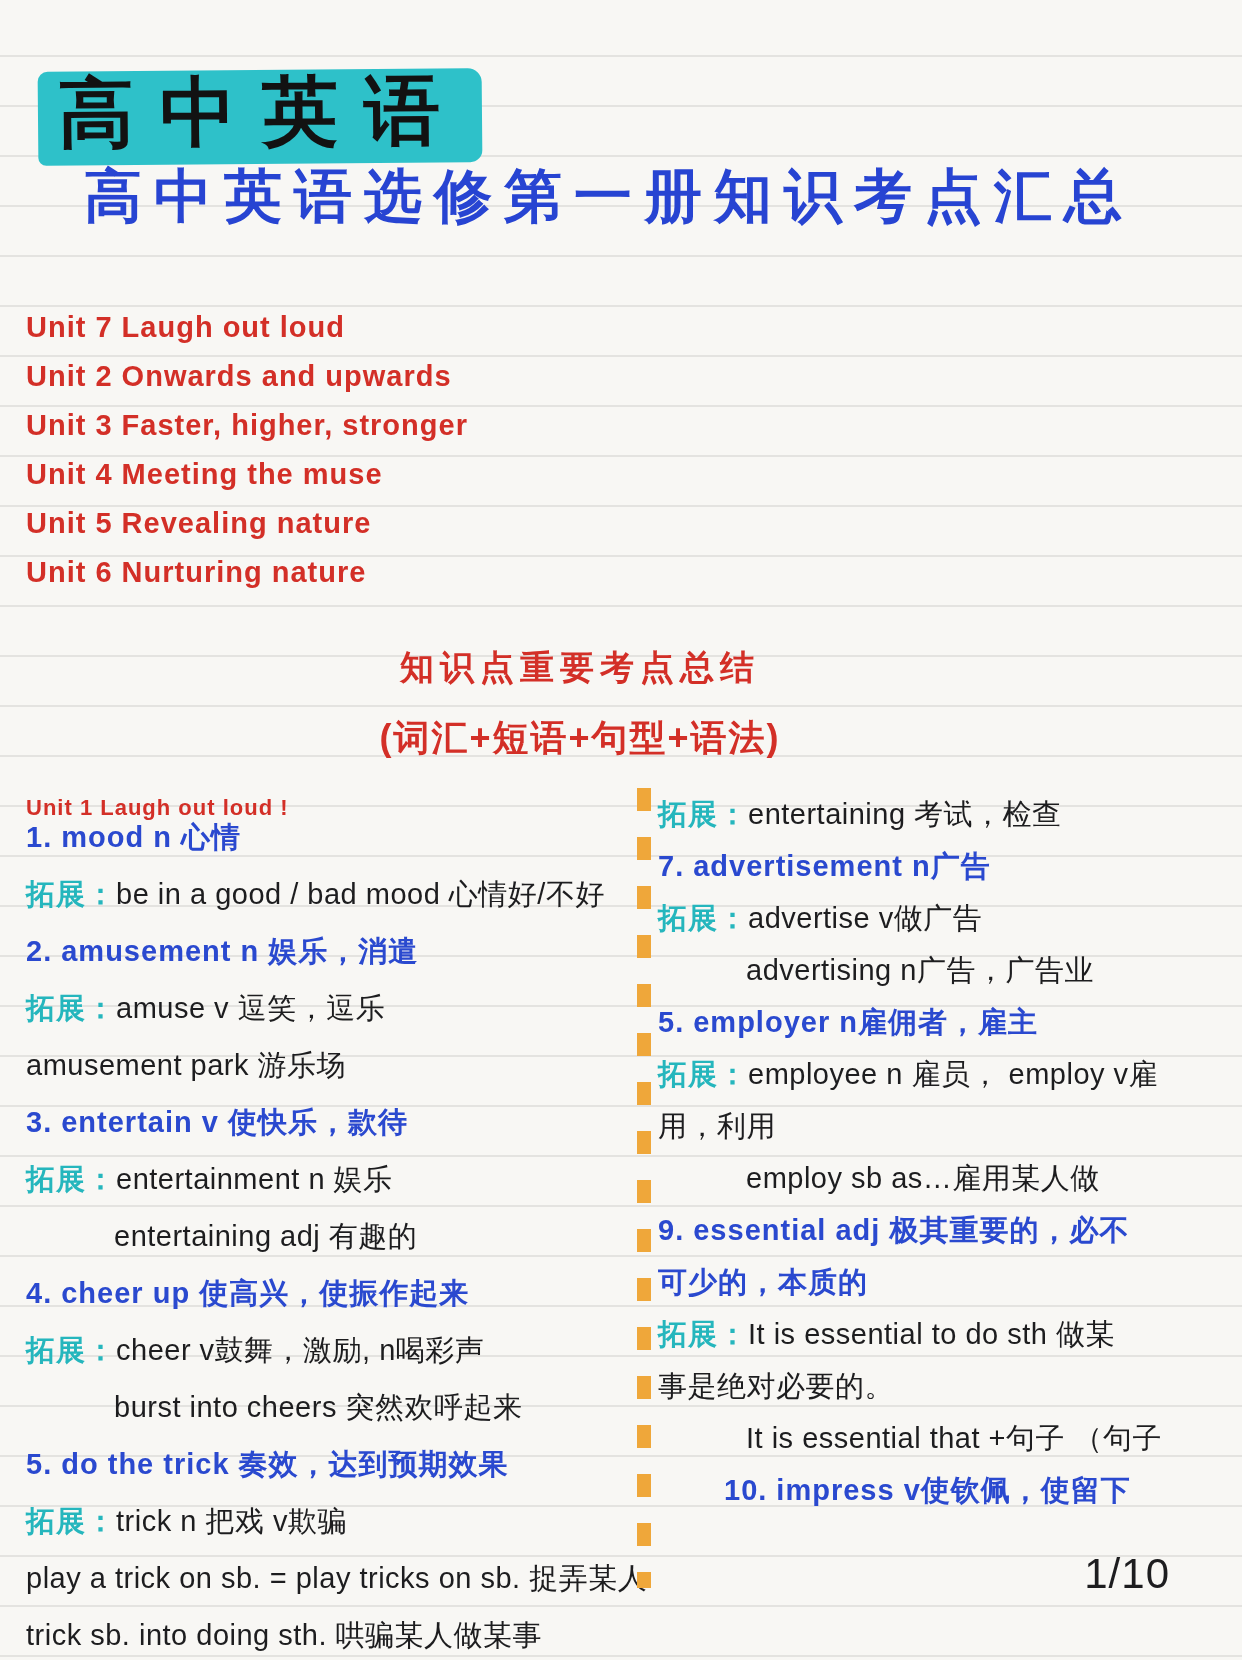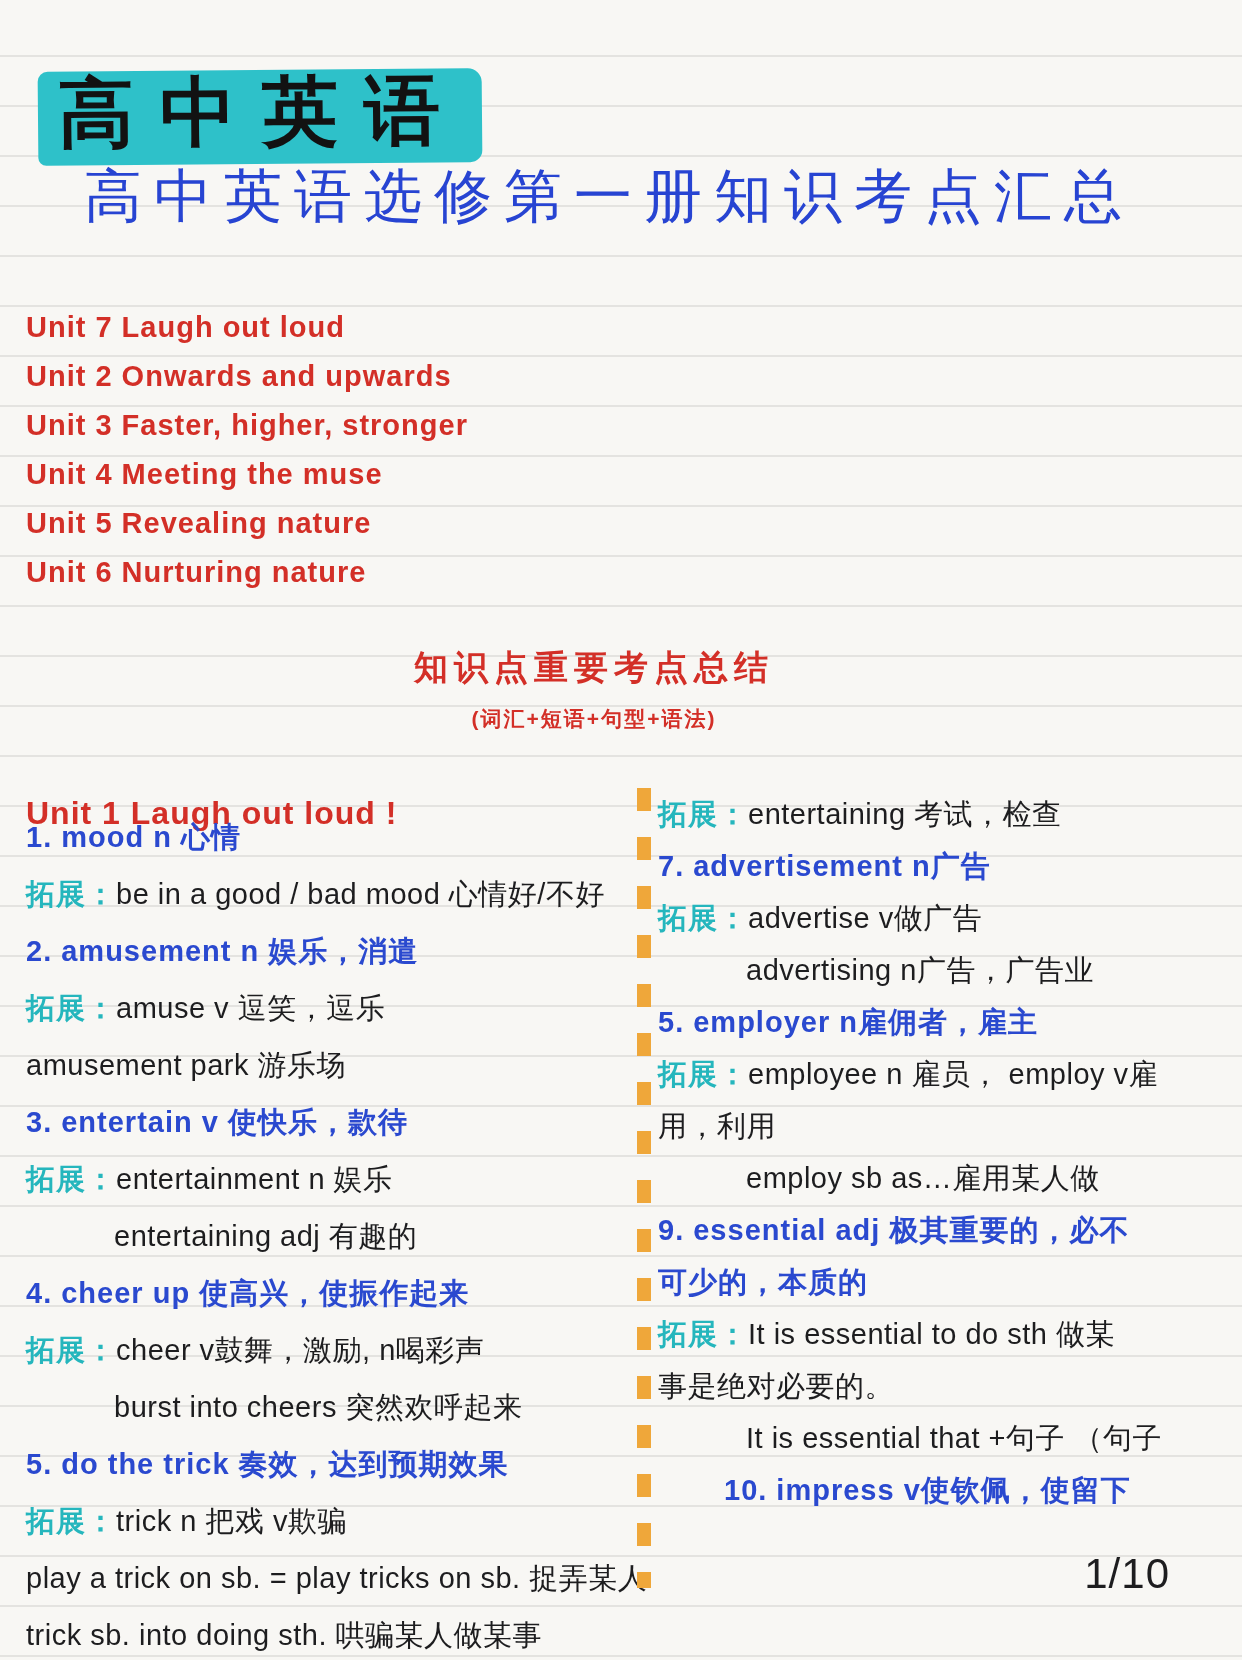--- a/index.html
+++ b/index.html
@@ -22,43 +22,43 @@
     font-size:76px;font-weight:bold;
     letter-spacing:26px;
     padding:4px 16px 14px 20px;
     border-radius:10px 14px 12px 8px;
     transform:rotate(-0.5deg);
     line-height:1.0;
   }
   .main-title{
     position:absolute;left:84px;top:158px;
     color:#2744d2;
-    font-size:58px;font-weight:normal;
+    font-size:58px;font-weight:bold;
     letter-spacing:12px;
     white-space:nowrap;
   }
   
   .dir-heading{
     position:absolute;left:26px;top:256px;
     color:#d32f27;font-size:33px;font-weight:bold;letter-spacing:3px;
     white-space:nowrap;
   }
   .dir-units{position:absolute;left:26px;top:303px;width:600px;}
   .dir-units .line{
     height:49px;display:flex;align-items:center;
     color:#d32f27;font-size:29px;font-weight:bold;letter-spacing:1px;
     white-space:nowrap;
   }
   
-  .summary-wrap{position:absolute;left:14px;top:645px;width:1160px;text-align:center;}
+  .summary-wrap{position:absolute;left:0;top:645px;width:1160px;text-align:center;}
   .summary-h1{color:#d32f27;font-size:34px;font-weight:bold;letter-spacing:6px;}
-  .summary-h2{color:#d32f27;font-size:21px;font-weight:bold;letter-spacing:2px;margin-top:14px;}
+  .summary-h2{color:#d32f27;font-size:36px;font-weight:bold;letter-spacing:2px;margin-top:23px;}
   .unit1-heading{
     position:absolute;left:26px;top:795px;
-    color:#d32f27;font-size:32px;font-weight:bold;letter-spacing:1px;
+    color:#d32f27;font-size:22px;font-weight:bold;letter-spacing:1px;
     white-space:nowrap;
   }
   
   .col{position:absolute;}
   .col .line{
     display:flex;align-items:flex-end;
     white-space:nowrap;
     padding-bottom:7px;
     font-size:29px;
   }

